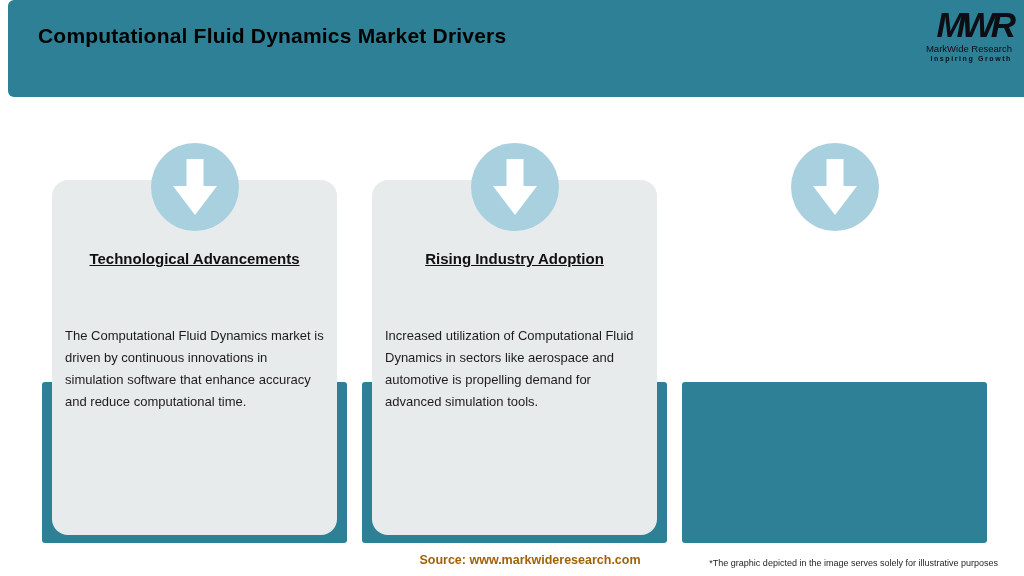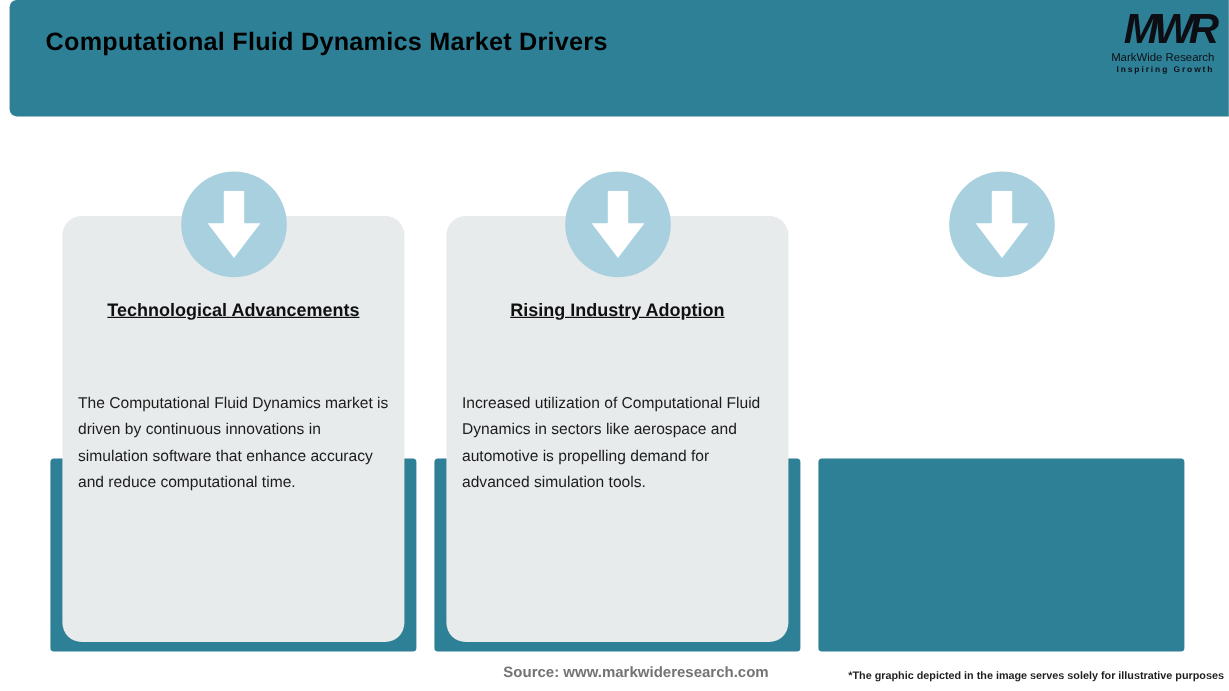--- a/index.html
+++ b/index.html
@@ -61,25 +61,25 @@
   }
   .card-body {
     margin: 58px 13px 0;
     font-size: 13px; line-height: 22px; color: #1c1c1c;
   }
 
   
   .source {
     position: absolute; left: 0; right: 0; top: 553px;
     text-align: center;
-    font-size: 12.5px; font-weight: bold; color: #737373; padding-left: 36px;
+    font-size: 12.5px; font-weight: bold; color: #a16207; padding-left: 36px;
   }
   .disclaimer {
-    position: absolute; right: 4px; top: 558px;
-    font-size: 9px; font-weight: bold; color: #1f1f1f;
+    position: absolute; right: 26px; top: 558px;
+    font-size: 9px; font-weight: normal; color: #1f1f1f;
   }
 </style>
 </head>
 <body>
 
 <div class="header">
   <div class="header-title">Computational Fluid Dynamics Market Drivers</div>
   <div class="logo">
     <div class="logo-monogram">MWR</div>
     <div class="logo-name">MarkWide Research</div>

